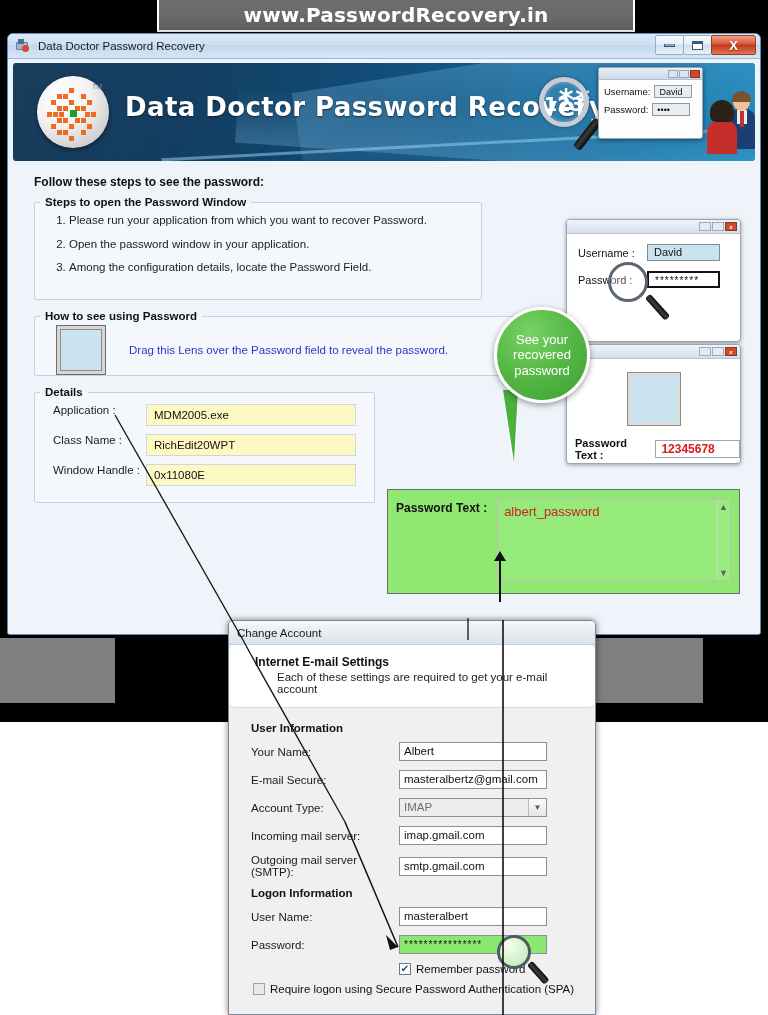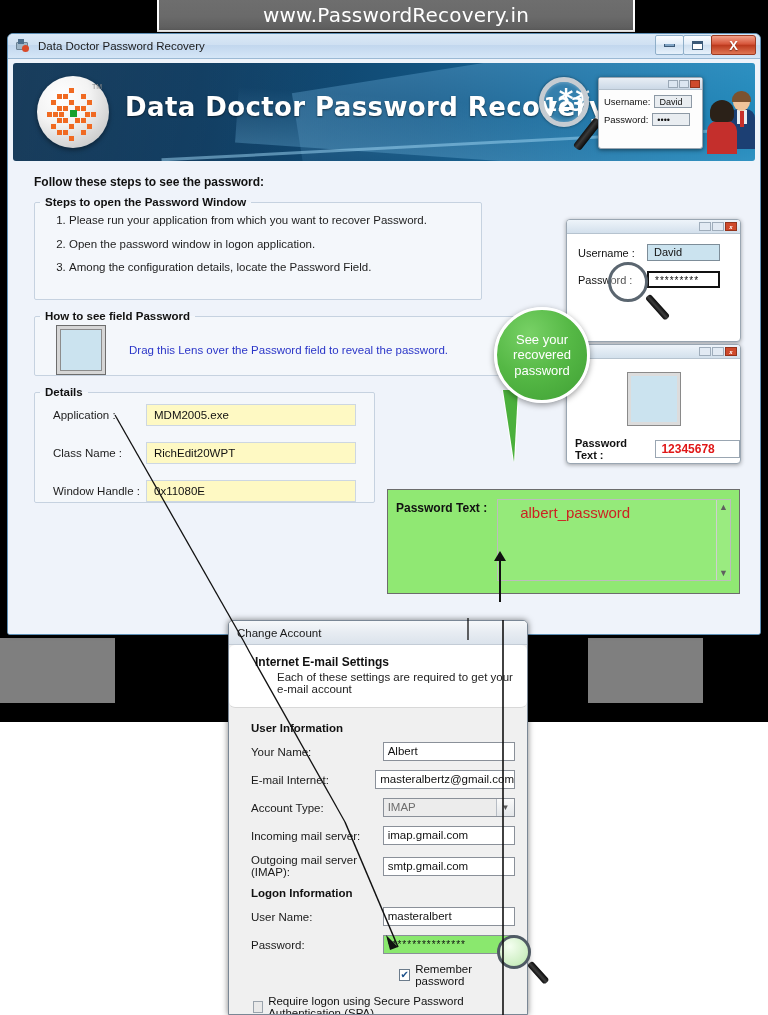--- a/index.html
+++ b/index.html
@@ -19,21 +19,21 @@
 
   
   .urlbar {
     position:absolute; left:157px; top:0px; width:478px; height:32px;
     background:linear-gradient(to bottom,#6e6e6e 0%,#6a6a6a 55%,#5d5d5d 100%);
     border:2px solid #fff; border-top:none;
     display:flex; align-items:center; justify-content:center;
   }
   .urlbar span {
     color:#fff; font-size:20px; letter-spacing:.2px;
-    font-family:"DejaVu Sans", sans-serif; font-weight:400;
+    font-family:"DejaVu Sans", sans-serif; font-weight:700;
   }
 
   
   .appwin {
     position:absolute; left:7px; top:33px; width:754px; height:602px;
     border:1px solid #5e8fb5; border-radius:6px 6px 3px 3px;
     background:#eef3fa;
     box-shadow:0 0 5px rgba(0,0,0,.55);
     overflow:hidden;
   }
@@ -114,21 +114,21 @@
   .magnify .num{
     position:absolute;left:0;right:0;top:11px;text-align:left;
     color:#fff;font-size:19px;font-weight:bold;font-family:"DejaVu Sans",sans-serif;
   }
   .mag-handle{
     position:absolute;right:152px;top:57px;width:9px;height:36px;border-radius:3px;
     background:linear-gradient(to right,#111,#3a3a3a 40%,#090909);
     transform:rotate(38deg); transform-origin:top center;
   }
   .mini-win{
-    position:absolute;right:52px;top:14px;width:105px;height:72px;
+    position:absolute;right:52px;top:4px;width:105px;height:72px;
     background:#fdfdfd;border:1px solid #9aa6b2;border-radius:3px;
     box-shadow:0 1px 4px rgba(0,0,0,.5);
   }
   .mini-win .mtb{
     height:12px;background:linear-gradient(to bottom,#e8eef5,#cbd8e6);
     border-bottom:1px solid #b4c0cc;display:flex;justify-content:flex-end;align-items:center;padding-right:2px;gap:1px;
   }
   .mini-win .mtb i{display:block;width:10px;height:8px;background:#dce6f1;border:1px solid #9aa8b6;}
   .mini-win .mtb i.x{background:#cf4a2c;border-color:#93331c;}
   .mini-row{display:flex;align-items:center;font-size:9.5px;color:#111;padding:5px 4px 0 5px;gap:4px;}
@@ -166,39 +166,39 @@
   ol.steps li{font-size:11.5px;color:#1d1d1d;margin-bottom:11px;line-height:1.1;}
 
   .how-inner{display:flex;align-items:center;padding:4px 0 0 22px;}
   .lens{
     width:48px;height:48px;background:#cbe3ef;
     border:3px solid #d6d6d6; outline:1px solid #6d6d6d;
     box-shadow:inset 0 0 0 1px #8c8c8c;
   }
   .how-txt{font-size:11.5px;color:#2b36c8;margin-left:24px;}
 
-  .det-row{display:flex;align-items:center;margin:6px 0 16px 18px;}
+  .det-row{display:flex;margin:6px 0 8px 18px;}
   .det-row .lb{width:93px;font-size:11.5px;color:#1d1d1d;}
   .det-row .inp{
     width:210px;height:22px;background:#fef9c3;border:1px solid #cdd7e2;
     font-size:11.5px;color:#111;display:flex;align-items:center;padding-left:7px;
   }
 
   
   .pwpanel{
     position:absolute;left:379px;top:455px;width:353px;height:105px;
     background:#90e873;border:1px solid #6c6c6c;
     display:flex;align-items:flex-start;padding:9px 8px 8px 8px;
   }
   .pwpanel .lbl{font-size:12px;font-weight:bold;color:#111;margin-top:2px;}
   .pwbox{
     margin-left:10px;flex:1;height:82px;background:#95ea7a;
     border:1px solid #bdbdbd;position:relative;
   }
-  .pwbox .val{font-size:15px;color:#cc2222;padding:4px 6px;margin-left:16px;}
+  .pwbox .val{font-size:13px;color:#cc2222;padding:4px 6px;}
   .pwscroll{
     position:absolute;right:0;top:0;width:14px;height:100%;
     background:#9aeb80;border-left:1px solid #cfcfcf;
     display:flex;flex-direction:column;justify-content:space-between;align-items:center;padding:2px 0;
   }
   .pwscroll .ar{font-size:9px;color:#5f5f5f;}
 
   
   .rw{
     position:absolute;background:#fff;border:1px solid #9aa6b2;border-radius:4px;
@@ -266,21 +266,21 @@
   .arrow-up:before{
     content:"";position:absolute;left:-5px;top:-9px;width:0;height:0;
     border-left:6px solid transparent;border-right:6px solid transparent;border-bottom:10px solid #111;
   }
   .leader{
     position:absolute;left:0;top:0;width:768px;height:1015px;pointer-events:none;z-index:30;
   }
 
   
   .dlg{
-    position:absolute;left:228px;top:620px;width:300px;height:395px;
+    position:absolute;left:228px;top:620px;width:368px;height:395px;
     background:#f0f0f0;border:1px solid #7a8795;border-radius:5px 5px 0 0;
     box-shadow:0 0 6px rgba(0,0,0,.5); z-index:15; overflow:hidden;
   }
   .dlg .dtb{
     height:24px;background:linear-gradient(to bottom,#f6f8fa 0%,#e7ecf2 50%,#dbe3ec 100%);
     border-bottom:1px solid #c3ccd6;display:flex;align-items:center;padding-left:8px;
     font-size:11.5px;color:#1a1a1a;
   }
   .dlg .dhead{
     background:#fff;border-bottom:1px solid #d8d8d8;padding:10px 12px 12px 26px;border-radius:6px;
@@ -427,27 +427,27 @@
       </div>
     </div>
 
     <div class="content">
       <div class="lead">Follow these steps to see the password:</div>
 
       <fieldset class="gb gb-steps">
         <legend>Steps to open the Password Window</legend>
         <ol class="steps">
           <li>Please run your application from which you want to recover Password.</li>
-          <li>Open the password window in logon application.</li>
+          <li>Open the password window in your application.</li>
           <li>Among the configuration details, locate the Password Field.</li>
         </ol>
       </fieldset>
 
       <fieldset class="gb gb-how">
-        <legend>How to see field Password</legend>
+        <legend>How to see using Password</legend>
         <div class="how-inner">
           <div class="lens"></div>
           <div class="how-txt">Drag this Lens over the Password field to reveal the password.</div>
         </div>
       </fieldset>
 
       <fieldset class="gb gb-details">
         <legend>Details</legend>
         <div class="det-row">
           <div class="lb">Application :</div>
@@ -525,37 +525,37 @@
       <div class="h">Internet E-mail Settings</div>
       <div class="s">Each of these settings are required to get your e-mail account</div>
     </div>
     <div class="dbody">
       <div class="sec">User Information</div>
       <div class="frow">
         <span class="fk">Your Name:</span>
         <span class="fv">Albert</span>
       </div>
       <div class="frow">
-        <span class="fk">E-mail Internet:</span>
+        <span class="fk">E-mail Secure:</span>
         <span class="fv">masteralbertz@gmail.com</span>
       </div>
 
       <div class="frow">
         <span class="fk">Account Type:</span>
         <span class="fv dis">
           <span>IMAP</span>
           <span class="ddarrow">▼</span>
         </span>
       </div>
       <div class="frow">
         <span class="fk">Incoming mail server:</span>
         <span class="fv">imap.gmail.com</span>
       </div>
       <div class="frow">
-        <span class="fk">Outgoing mail server (IMAP):</span>
+        <span class="fk">Outgoing mail server (SMTP):</span>
         <span class="fv">smtp.gmail.com</span>
       </div>
 
       <div class="sec">Logon Information</div>
       <div class="frow">
         <span class="fk">User Name:</span>
         <span class="fv">masteralbert</span>
       </div>
       <div class="frow">
         <span class="fk">Password:</span>

